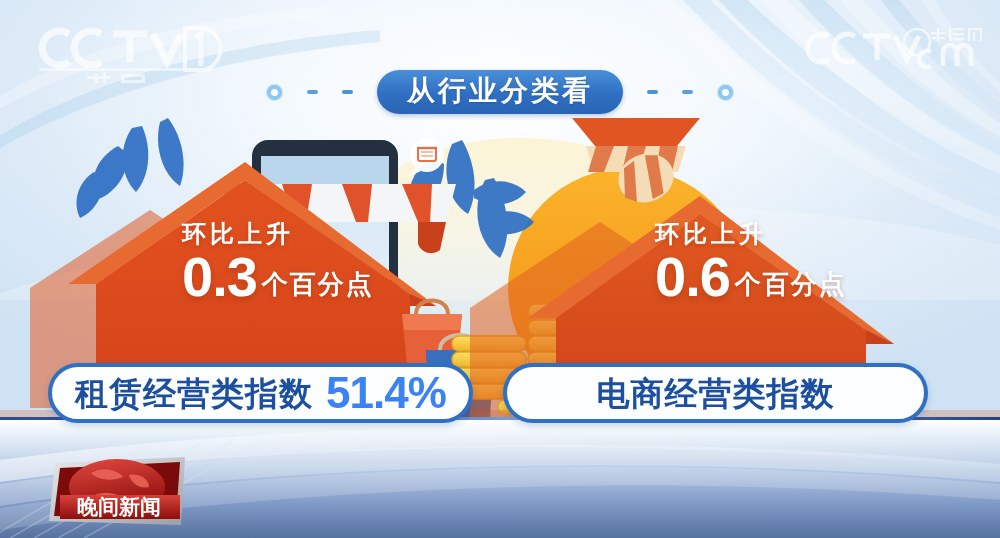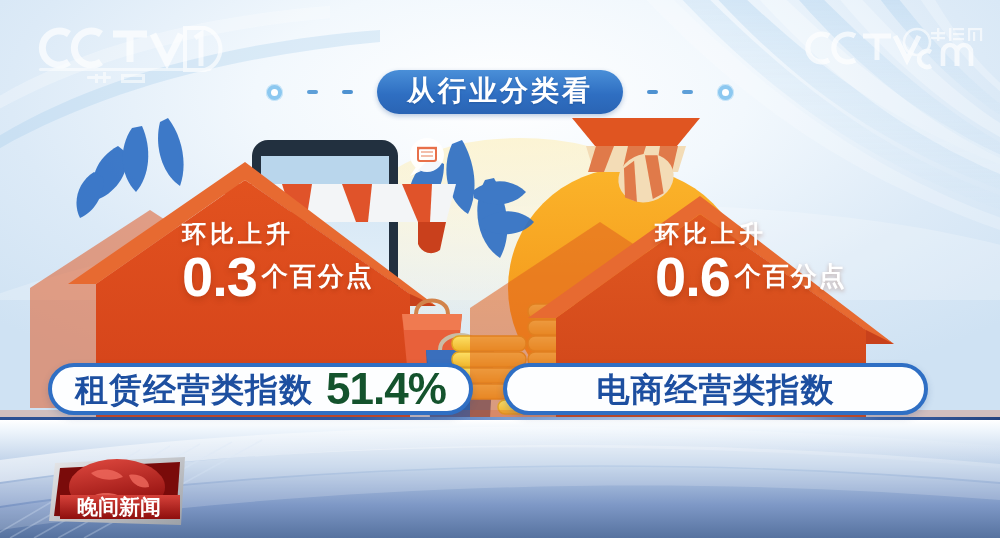--- a/index.html
+++ b/index.html
@@ -74,42 +74,42 @@
     font-size:24px;font-weight:bold;letter-spacing:4px;line-height:1;
     text-shadow:0 2px 4px rgba(130,40,10,.35);
   }
   .ht-val{display:flex;align-items:flex-end;margin-top:6px;}
   .ht-num{
     font-size:56px;font-weight:bold;line-height:.88;letter-spacing:-1px;
     text-shadow:0 3px 6px rgba(130,40,10,.32);
   }
   .ht-unit{
     font-size:26px;font-weight:bold;letter-spacing:2px;
-    margin-left:5px;margin-bottom:12px;line-height:1;
+    margin-left:5px;margin-bottom:4px;line-height:1;
     text-shadow:0 2px 4px rgba(130,40,10,.35);
   }
   #house-left-text{left:182px;top:222px;}
   #house-right-text{left:655px;top:222px;}
 
   
   .result{
-    position:absolute;height:52px;border-radius:32px;
+    position:absolute;height:60px;border-radius:32px;
     background:#fdfeff;border:4px solid #2f6fc4;
     display:flex;align-items:center;justify-content:center;
     box-shadow:0 3px 7px rgba(40,80,140,.22);
     padding:0 18px;box-sizing:border-box;
   }
   #result-left{left:48px;top:363px;width:425px;}
   #result-right{left:503px;top:363px;width:425px;}
   .res-label{
     color:#1d4fa0;font-size:33px;font-weight:bold;letter-spacing:1px;
     line-height:1;white-space:nowrap;
   }
   .res-value{
-    color:#14532d;font-size:44px;font-weight:bold;line-height:1;
+    color:#3b82f6;font-size:44px;font-weight:bold;line-height:1;
     margin-left:13px;white-space:nowrap;letter-spacing:-1px;
   }
 
   
   .news-logo{position:absolute;left:43px;top:455px;width:150px;height:74px;}
   .news-logo svg{width:100%;height:100%;}
 </style>
 </head>
 <body>
 

